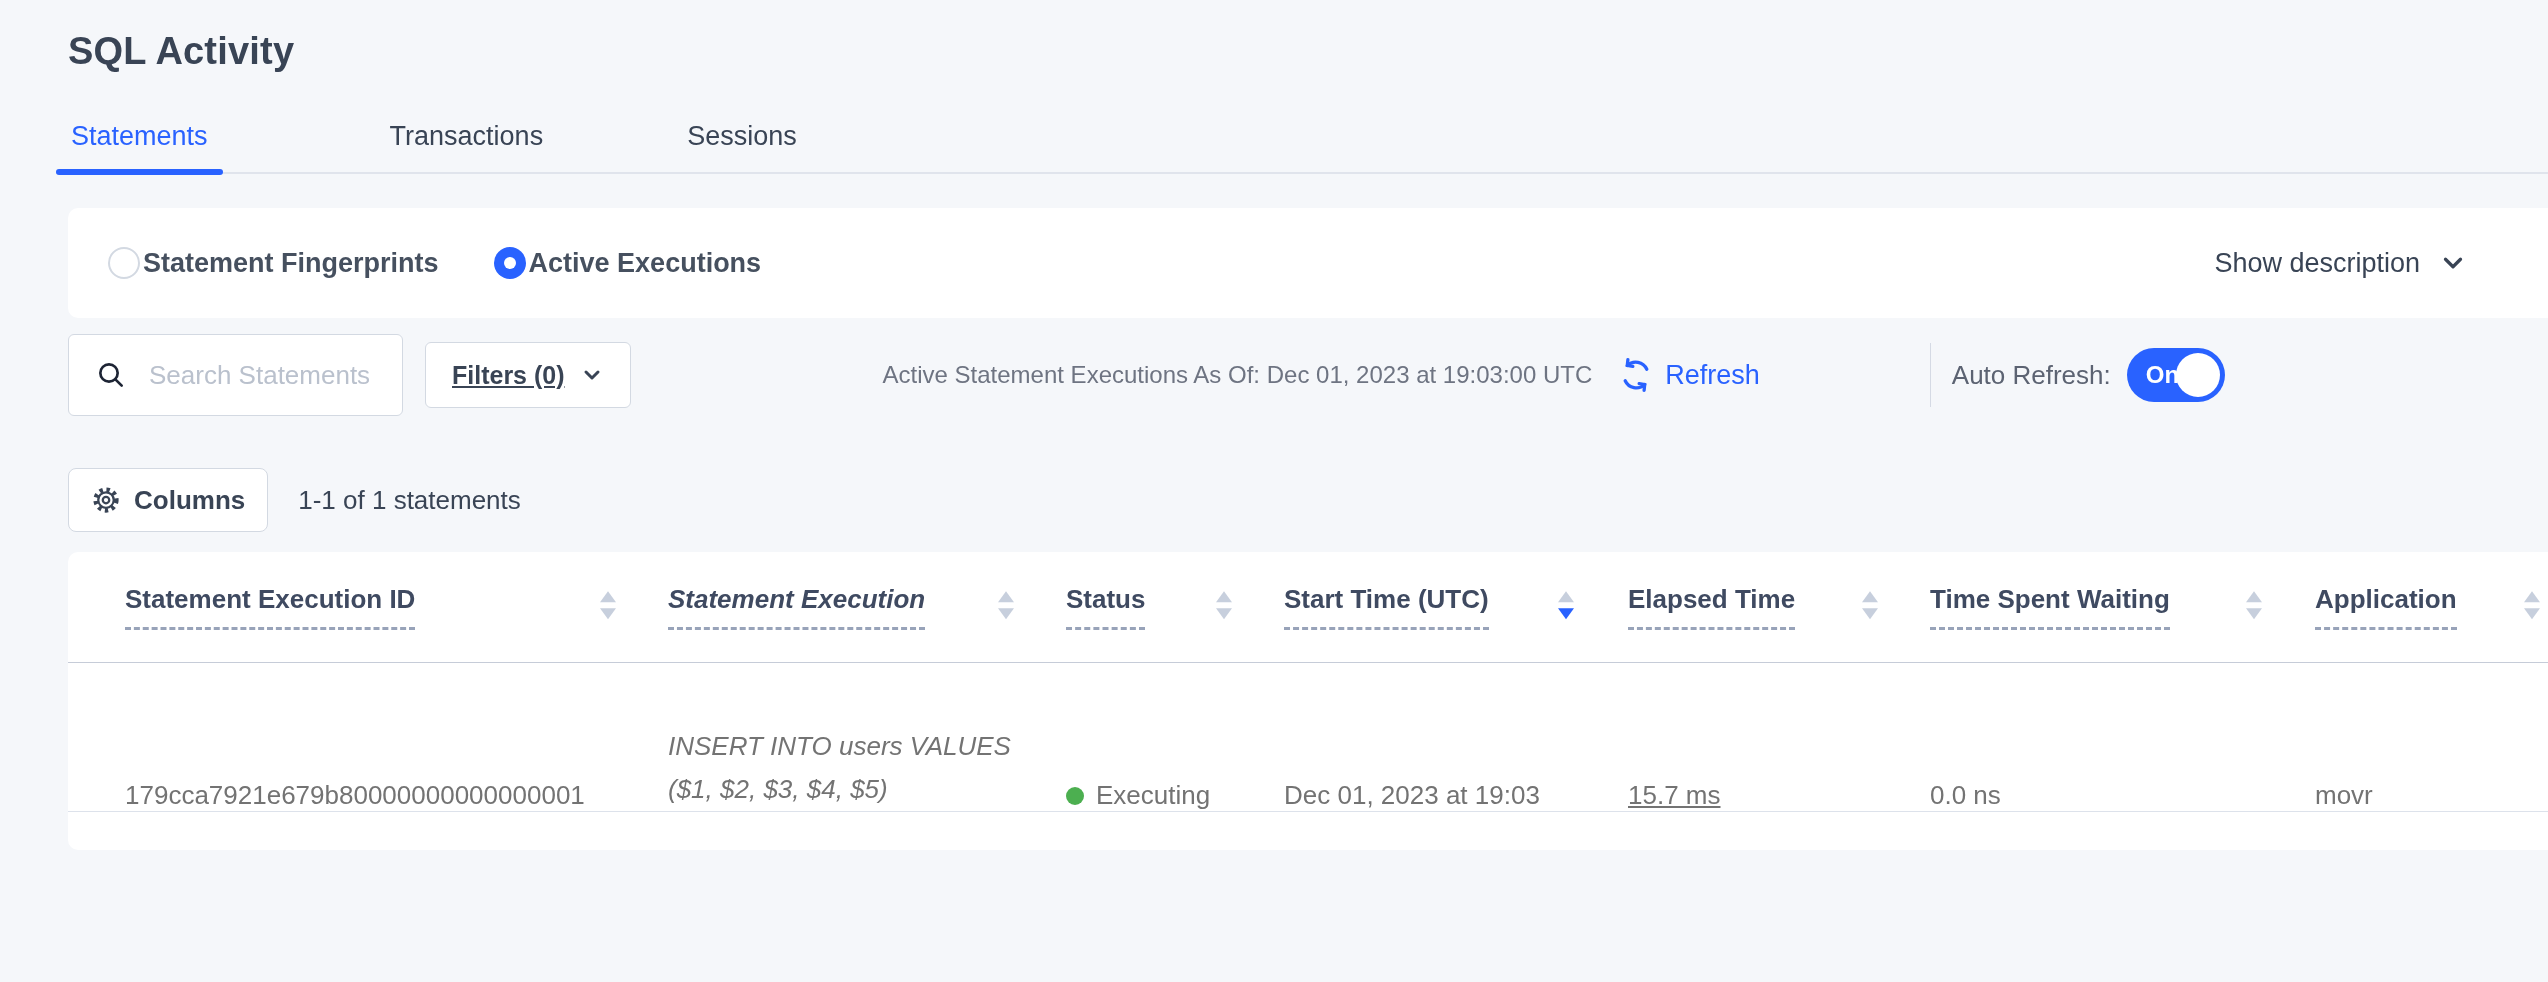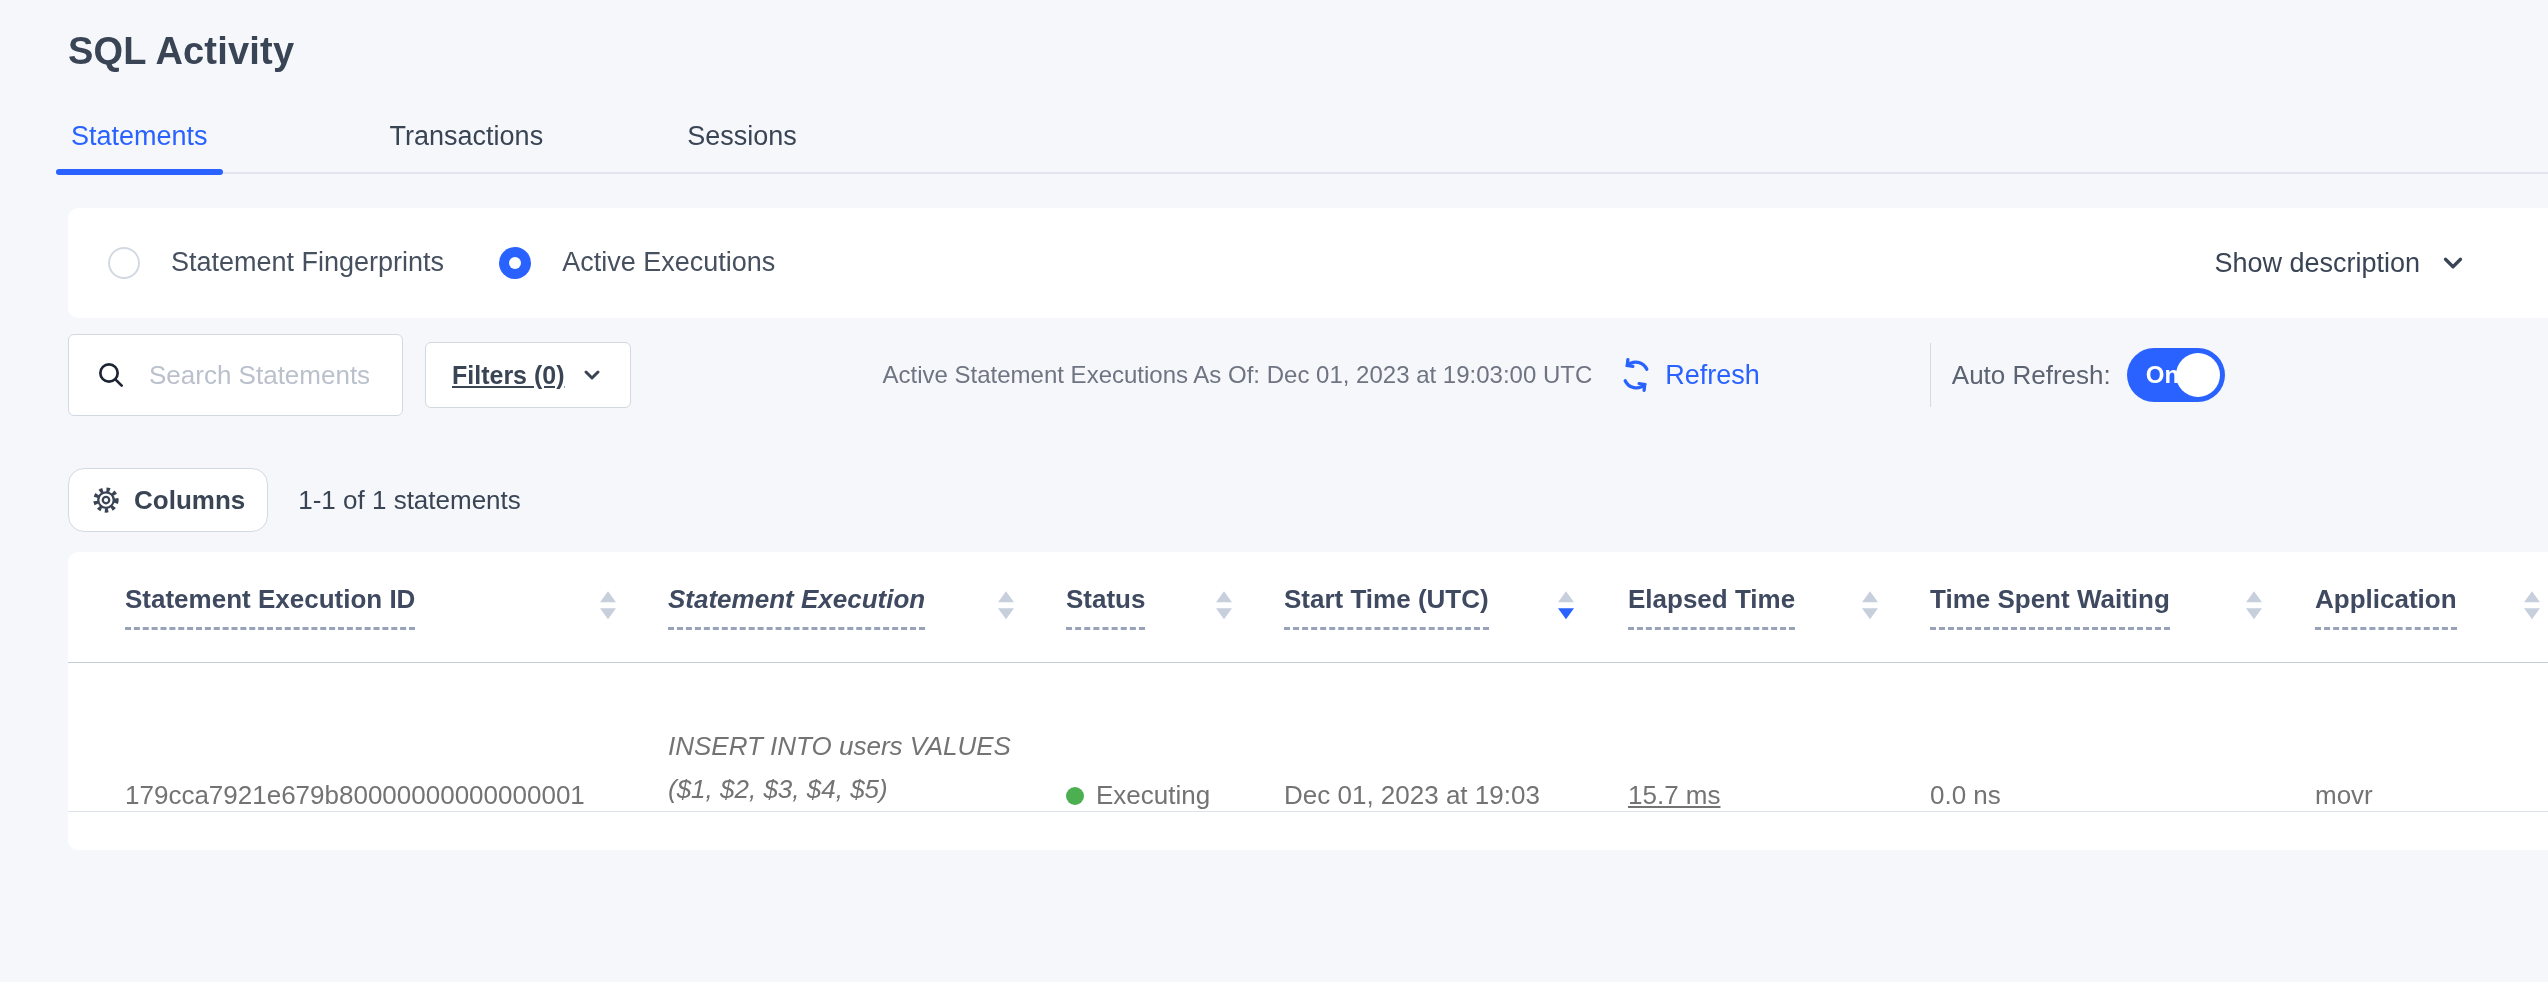--- a/index.html
+++ b/index.html
@@ -13,21 +13,21 @@
   .tabs{display:flex;margin:48px 0 0 56px;border-bottom:2px solid #e0e4ec;}
   .tab{padding:0 15px 20px;font-size:27px;color:#394455;position:relative;cursor:pointer;}
   .tab.m-a{margin-right:152px;} .tab.m-b{margin-right:114px;}
   .tab.active{color:#2962ff;}
   .tab.active::after{content:"";position:absolute;left:0;right:0;bottom:-3px;height:6px;
         background:#2962ff;border-radius:3px;}
 
   
   .radio-card{margin:34px 0 0 68px;background:#fff;border-radius:10px 0 0 10px;height:110px;
         display:flex;align-items:center;padding:0 40px;}
-  .radio-opt{display:flex;gap:31px;cursor:pointer;}
+  .radio-opt{display:flex;align-items:center;gap:3px;cursor:pointer;font-weight:bold;}
   .radio-opt.second{margin-left:55px;}
   .radio{width:32px;height:32px;border-radius:50%;box-sizing:border-box;flex:none;}
   .radio.off{border:2px solid #d3d9e2;background:#fff;}
   .radio.on{background:#2962ff;position:relative;}
   .radio.on::after{content:"";position:absolute;left:10px;top:10px;width:12px;height:12px;
         border-radius:50%;background:#fff;}
   .radio-label{font-size:27px;color:#46505f;}
   .show-desc{margin-left:auto;padding-right:40px;display:flex;align-items:center;gap:18px;
         font-size:27px;color:#394455;cursor:pointer;}
 
@@ -45,21 +45,21 @@
   .refresh{margin-left:26px;display:flex;align-items:center;gap:11px;color:#2962ff;font-size:27px;cursor:pointer;}
   .vdivider{width:1px;height:64px;background:#d5dae4;margin-left:170px;}
   .auto-label{margin-left:21px;font-size:26px;color:#5c6372;}
   .toggle{margin-left:16px;width:98px;height:54px;border-radius:27px;background:#2962ff;
         display:flex;align-items:center;position:relative;cursor:pointer;}
   .toggle-state{color:#fff;font-size:24px;font-weight:700;margin-left:19px;}
   .knob{position:absolute;right:5px;top:5px;width:44px;height:44px;border-radius:50%;background:#fff;}
 
   
   .toolbar{display:flex;align-items:center;margin:52px 0 0 68px;}
-  .columns-btn{height:62px;padding:0 22px;background:#fff;border:1px solid #d3d9e2;border-radius:16px;
+  .columns-btn{height:62px;padding:0 22px;background:#fff;border:1px solid #d3d9e2;border-radius:8px;
         display:flex;align-items:center;gap:13px;font-size:26px;font-weight:700;color:#394455;cursor:pointer;}
   .result-count{margin-left:30px;font-size:26px;color:#394455;}
 
   
   .table-card{margin:20px 0 0 68px;background:#fff;border-radius:10px 0 0 10px;padding-bottom:38px;}
   .thead{display:flex;align-items:center;height:110px;border-bottom:1px solid #c6ccd8;padding-left:57px;}
   .th{position:relative;box-sizing:border-box;}
   .c1{width:543px;} .c2{width:398px;font-style:italic;} .c3{width:218px;} .c4{width:344px;}
   .c5{width:302px;text-decoration:underline;} .c6{width:385px;} .c7{flex:1;}
   .th-label{display:inline-block;font-size:26px;font-weight:700;color:#3f4a61;

